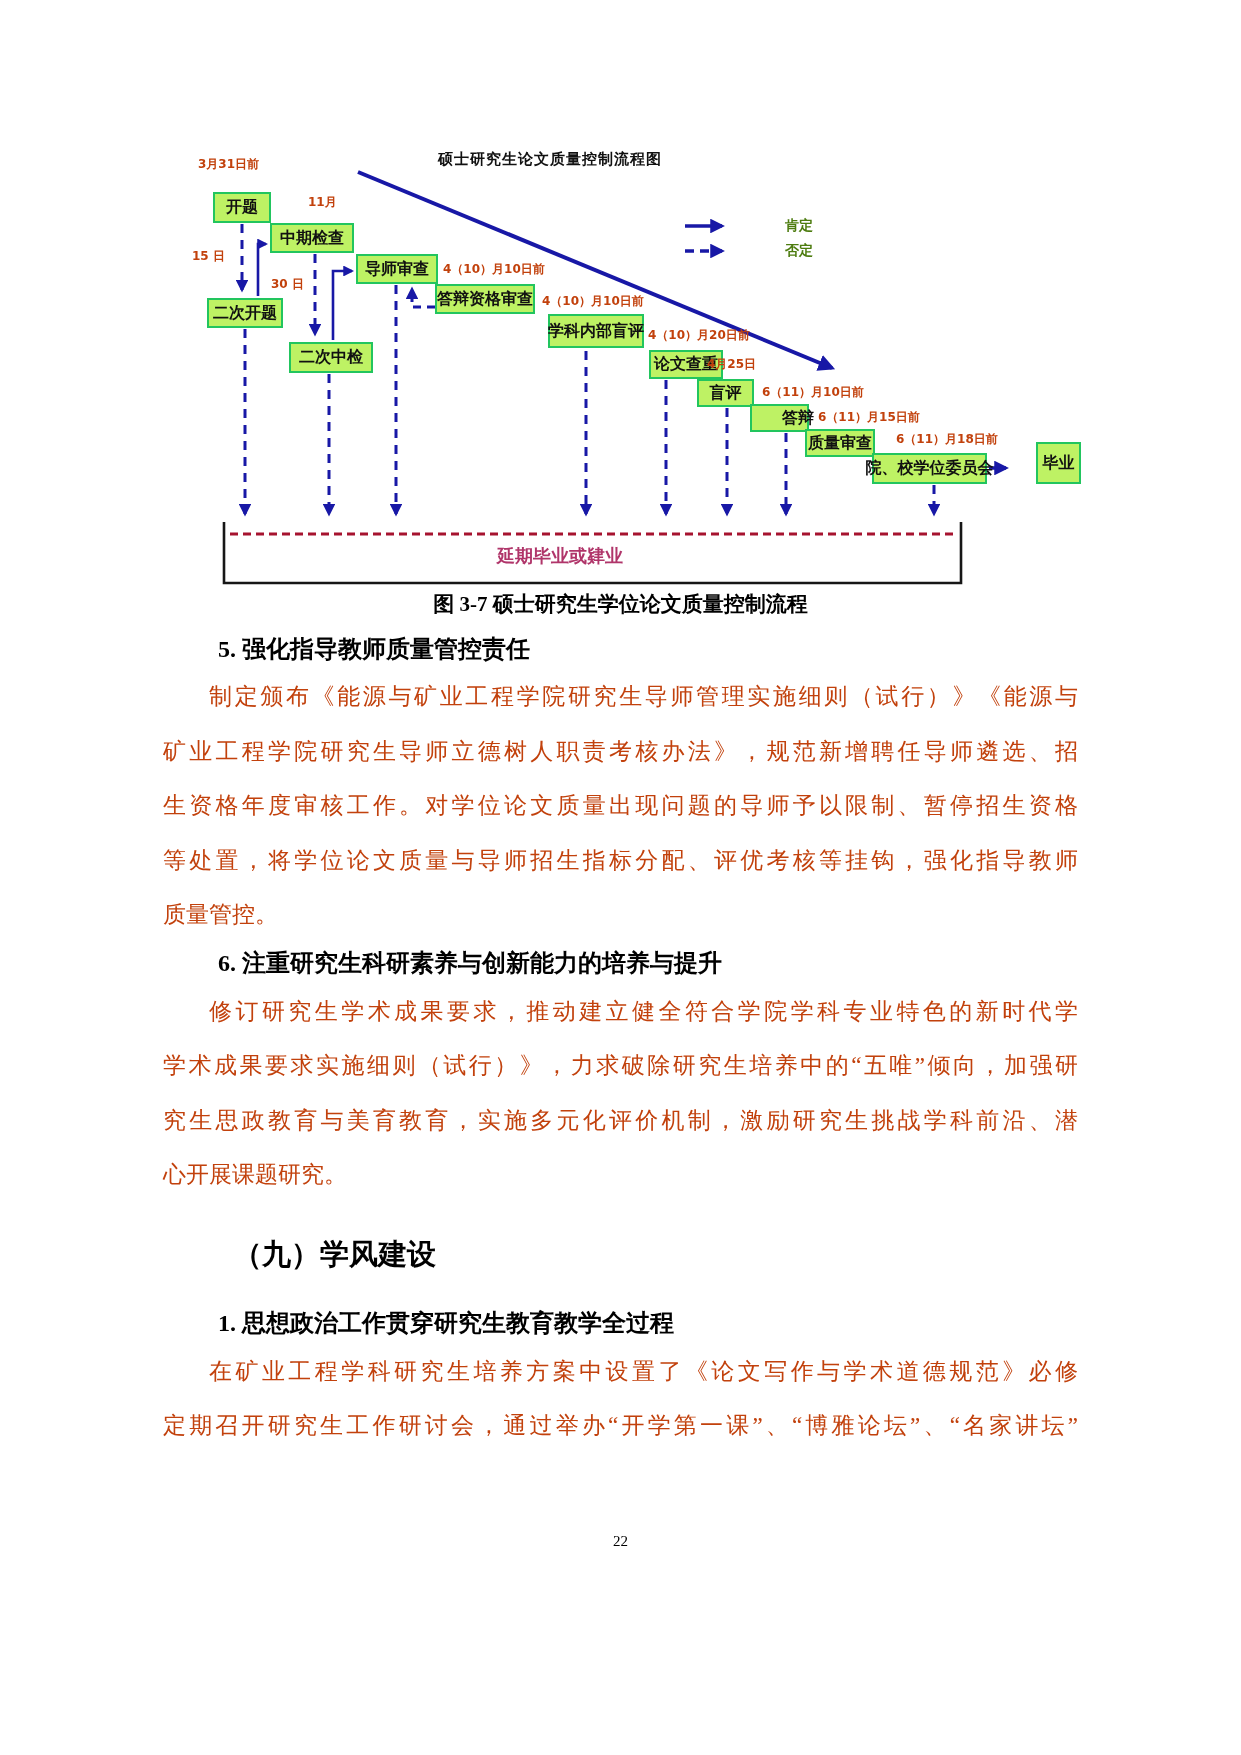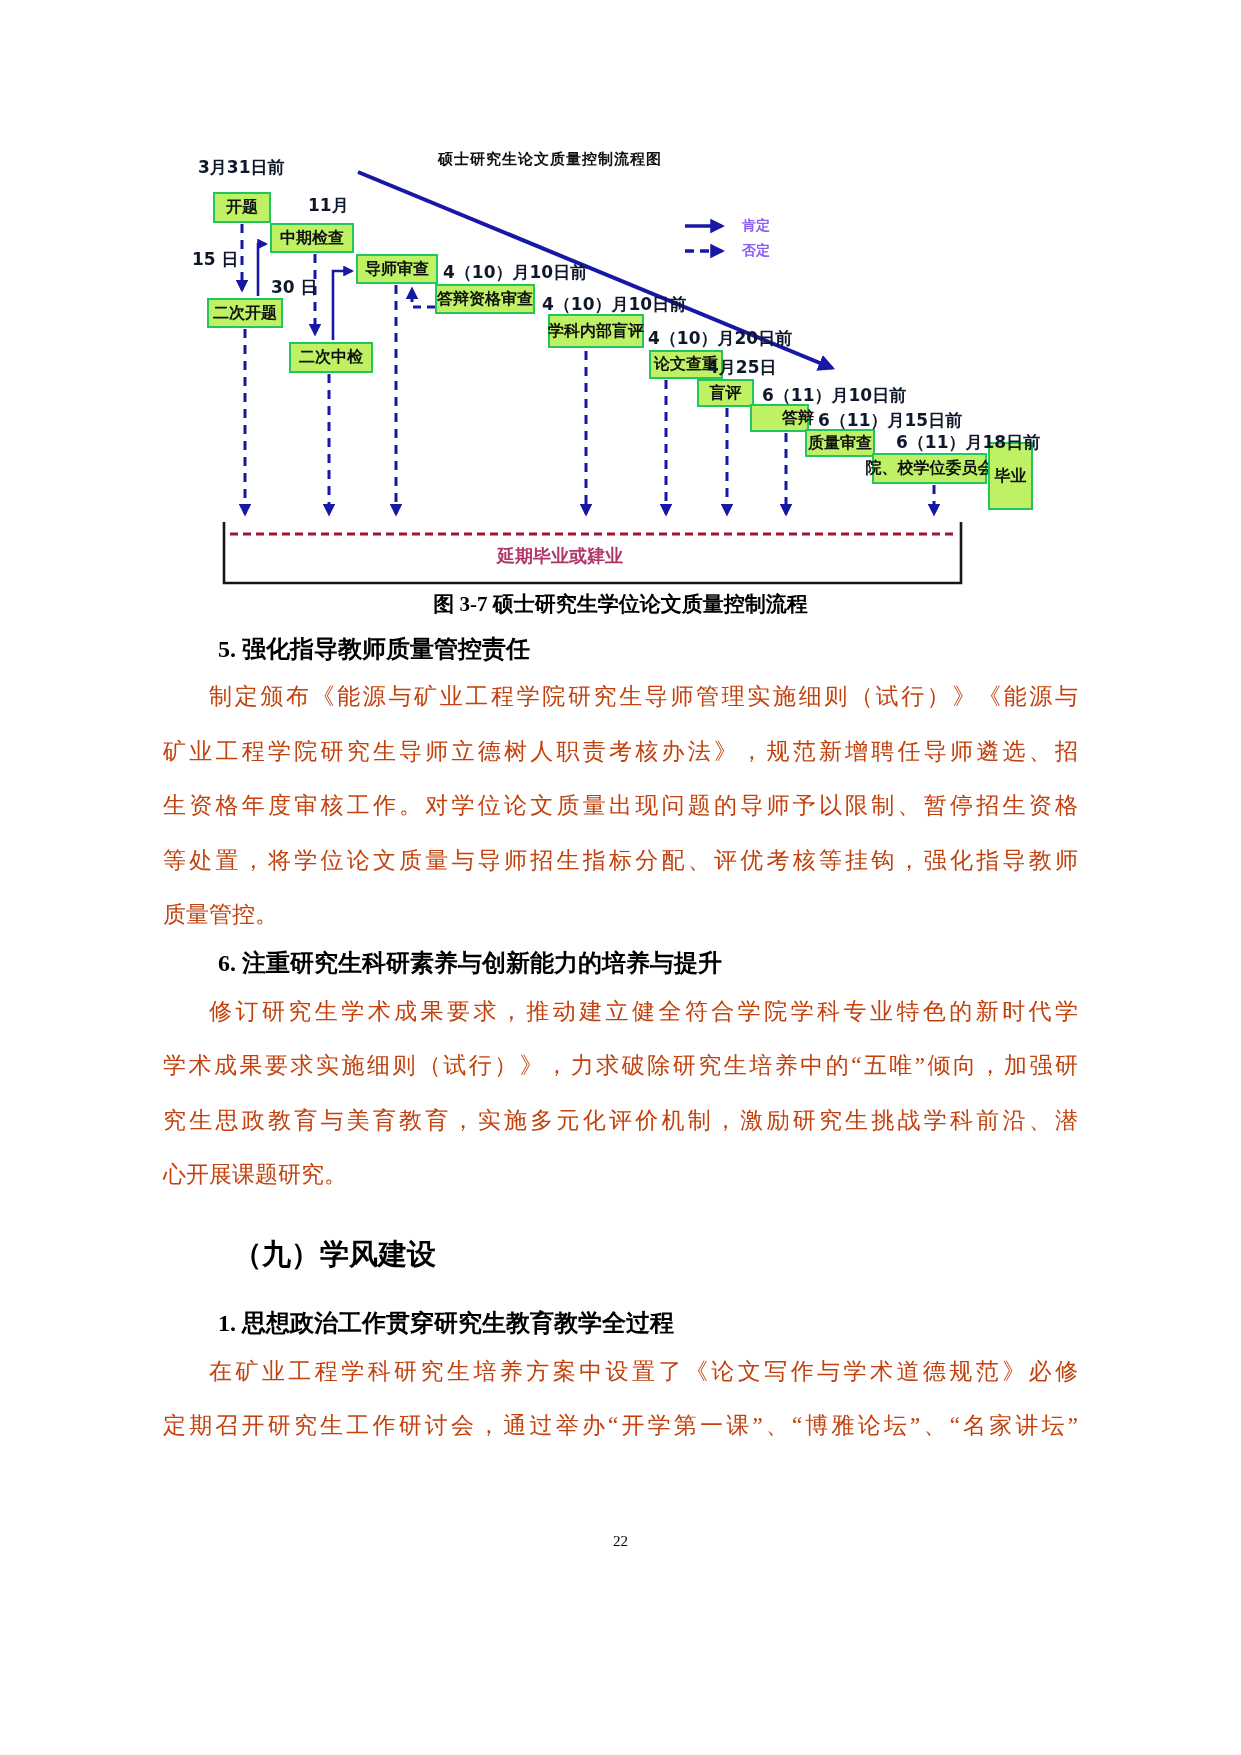--- a/index.html
+++ b/index.html
@@ -20,25 +20,25 @@
     position:absolute;display:flex;align-items:center;justify-content:center;
     background:#bef264;border:2px solid #22c55e;box-sizing:border-box;
     font-family:"DejaVu Sans","Liberation Sans",sans-serif;
     font-size:16px;font-weight:700;color:#111;white-space:nowrap;
     line-height:1.15;
   }
   .node.wrap{white-space:normal;word-break:break-all;text-align:center;padding:2px;}
   .fdate{
     position:absolute;
     font-family:"DejaVu Sans","Liberation Sans",sans-serif;
-    font-size:17px;font-weight:600;color:#0f172a;white-space:nowrap;
+    font-size:12px;font-weight:600;color:#c2410c;white-space:nowrap;
   }
   .legend-label{
     position:absolute;font-family:"DejaVu Sans","Liberation Sans",sans-serif;
-    font-size:14px;font-weight:600;color:#8b5cf6;white-space:nowrap;
+    font-size:14px;font-weight:600;color:#4d7c0f;white-space:nowrap;margin-left:43px;
   }
   .deferred{
     position:absolute;left:300px;top:424px;width:240px;text-align:center;
     font-family:"DejaVu Sans","Liberation Sans",sans-serif;
     font-size:18px;font-weight:600;color:#b0356a;white-space:nowrap;
   }
   
   .content{width:915px;margin:0 0 0 163px;}
   .caption{
     text-align:center;font-size:21px;font-weight:700;line-height:32px;height:32px;
@@ -103,21 +103,21 @@
   <div class="node" style="left:130px;top:103px;width:84px;height:30px;">中期检查</div>
   <div class="node" style="left:149px;top:222px;width:84px;height:31px;">二次中检</div>
   <div class="node" style="left:216px;top:134px;width:82px;height:30px;">导师审查</div>
   <div class="node" style="left:295px;top:164px;width:100px;height:30px;">答辩资格审查</div>
   <div class="node" style="left:408px;top:194px;width:96px;height:34px;">学科内部盲评</div>
   <div class="node" style="left:485px;top:230px;width:74px;height:29px;margin-left:24px;">论文查重</div>
   <div class="node" style="left:557px;top:259px;width:57px;height:28px;">盲评</div>
   <div class="node" style="left:610px;top:284px;width:59px;height:28px;padding-left:37px;">答辩</div>
   <div class="node" style="left:665px;top:309px;width:70px;height:28px;">质量审查</div>
   <div class="node" style="left:732px;top:333px;width:115px;height:31px;">院、校学位委员会</div>
-  <div class="node wrap" style="left:848px;top:322px;width:45px;height:68px;">毕业</div>
+  <div class="node wrap" style="left:896px;top:322px;width:45px;height:42px;">毕业</div>
 
   <div class="fdate" style="left:58px;top:36px;">3月31日前</div>
   <div class="fdate" style="left:168px;top:74px;">11月</div>
   <div class="fdate" style="left:52px;top:128px;">15 日</div>
   <div class="fdate" style="left:131px;top:156px;text-align:right;">30 日</div>
   <div class="fdate" style="left:303px;top:141px;">4（10）月10日前</div>
   <div class="fdate" style="left:402px;top:173px;">4（10）月10日前</div>
   <div class="fdate" style="left:508px;top:207px;">4（10）月20日前</div>
   <div class="fdate" style="left:567px;top:236px;">4月25日</div>
   <div class="fdate" style="left:622px;top:264px;">6（11）月10日前</div>

